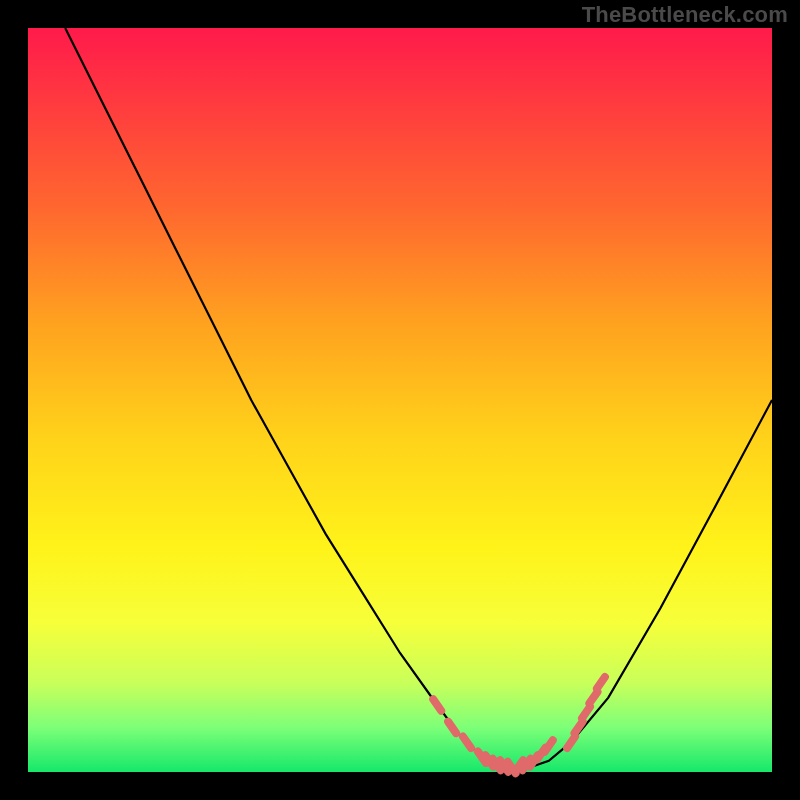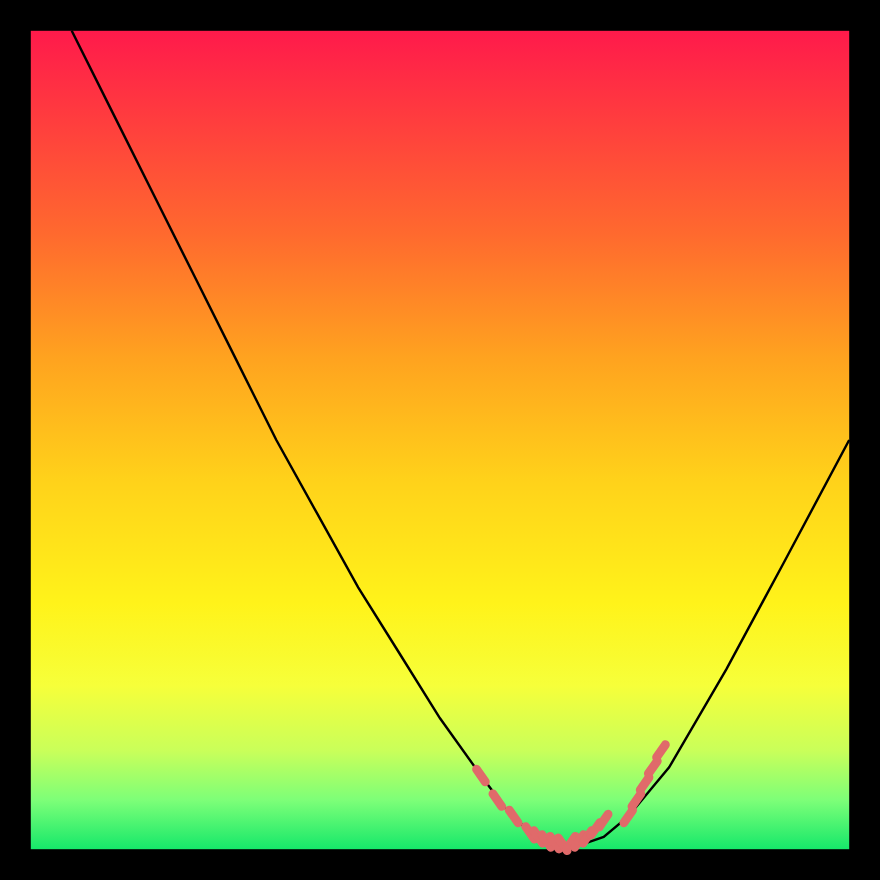--- a/index.html
+++ b/index.html
@@ -52,20 +52,21 @@
     top: 0;
     width: 744px;
     height: 744px;
     overflow: visible;
   }
 </style>
 </head>
 <body>
 
 <div class="frame">
+  <div class="watermark">TheBottleneck.com</div>
   <div class="plot-area">
     <svg class="curve" viewBox="0 0 744 744">
       <path id="main-curve" fill="none" stroke="#000" stroke-width="2.2" d="M37.2 0.0 L74.4 74.4 L111.6 148.8 L148.8 223.2 L186.0 297.6 L223.2 372.0 L260.4 439.0 L297.6 505.9 L334.8 565.4 L372.0 625.0 L409.2 677.0 L431.5 706.8 L446.4 721.7 L461.3 732.8 L476.2 738.0 L491.0 739.5 L505.9 738.0 L520.8 732.8 L543.1 714.2 L580.3 669.6 L632.4 580.3 L684.5 483.6 L744.0 372.0"></path>
       <g id="marker-group">
           <line x1="405.2" y1="671.3" x2="413.2" y2="682.8" stroke="#e06a6a" stroke-width="8" stroke-linecap="round"></line>
           <line x1="420.1" y1="693.6" x2="428.1" y2="705.1" stroke="#e06a6a" stroke-width="8" stroke-linecap="round"></line>
           <line x1="434.9" y1="708.5" x2="443.0" y2="720.0" stroke="#e06a6a" stroke-width="8" stroke-linecap="round"></line>
           <line x1="449.8" y1="723.4" x2="457.9" y2="734.9" stroke="#e06a6a" stroke-width="8" stroke-linecap="round"></line>
           <line x1="457.3" y1="727.1" x2="465.3" y2="738.6" stroke="#e06a6a" stroke-width="8" stroke-linecap="round"></line>
           <line x1="464.7" y1="730.8" x2="472.7" y2="742.3" stroke="#e06a6a" stroke-width="8" stroke-linecap="round"></line>

